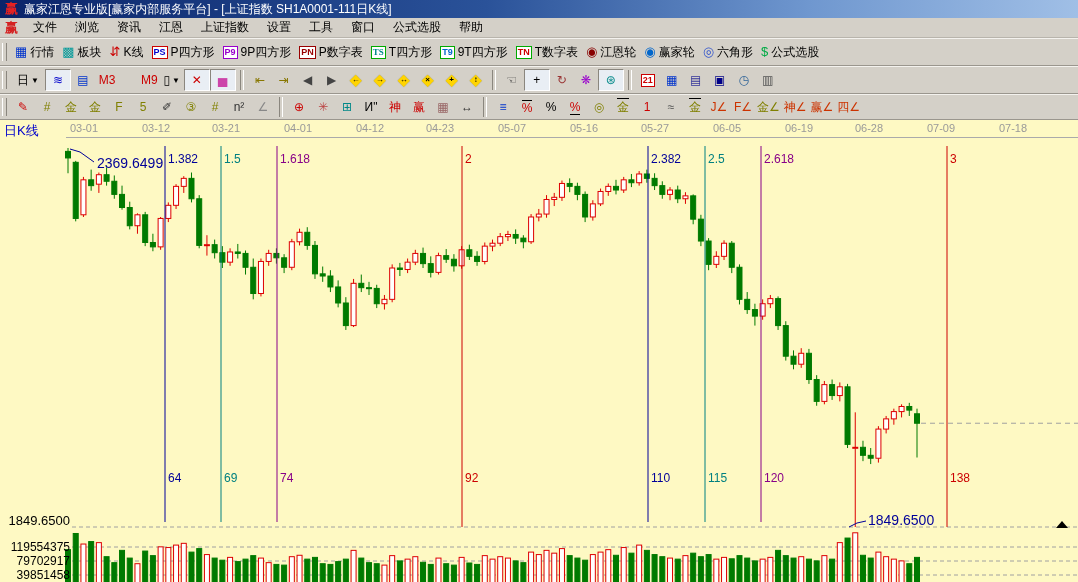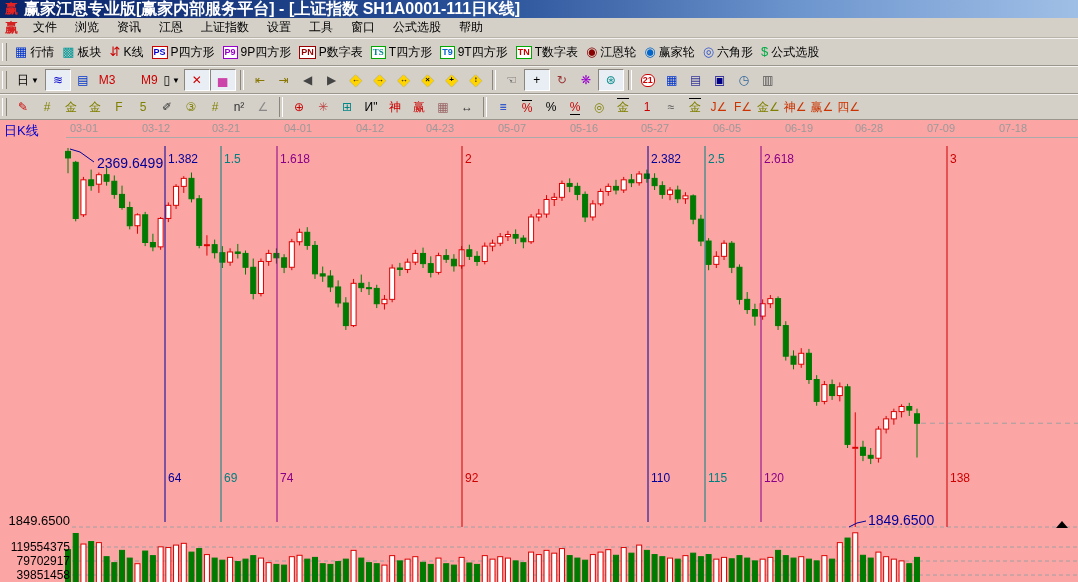--- a/index.html
+++ b/index.html
@@ -3,21 +3,21 @@
 <meta charset="utf-8">
 <style>
   html,body{margin:0;padding:0;}
   .app{position:relative;width:1078px;height:582px;overflow:hidden;background:#fff;
        font-family:"Liberation Sans","DejaVu Sans",sans-serif;font-size:12px;}
   
   .titlebar{position:absolute;left:0;top:0;width:1078px;height:18px;
     background:linear-gradient(90deg,#0a246a 0%,#2a5299 45%,#6f97cf 75%,#a0bfe6 100%);
     color:#fff;display:flex;align-items:center;padding-left:4px;box-sizing:border-box;}
   .titlebar .logo{color:#e32222;font-weight:bold;font-size:13px;margin-right:5px;background:#0a246a;padding:0 1px;}
-  .titlebar .title{font-weight:bold;font-size:16px;white-space:nowrap;}
+  .titlebar .title{font-weight:normal;font-size:12px;white-space:nowrap;}
   
   .menubar{position:absolute;left:0;top:18px;width:1078px;height:20px;background:#d4d0c8;
     display:flex;align-items:center;border-bottom:1px solid #b8b4ac;box-sizing:border-box;}
   .menubar .logo{color:#d42222;font-weight:bold;font-size:13px;padding:0 6px 0 5px;}
   .menu-item{padding:6px 9px;color:#000;cursor:default;}
   
   .toolbar{position:absolute;left:0;width:1078px;background:#d4d0c8;display:flex;align-items:center;
     border-top:1px solid #f4f2ee;border-bottom:1px solid #9a968e;box-sizing:border-box;}
   .tb1{top:38px;height:28px;}
   .tb2{top:66px;height:28px;}
@@ -30,21 +30,21 @@
         padding:0 2px;position:relative;color:#000;}
   .ibtn.selected{border:1px solid;border-color:#8a867e #fff #fff #8a867e;background:#e9eef4;}
   .icon-box{border:1px solid;font-size:9px;font-weight:bold;line-height:11px;padding:0 1px;background:#fff;}
   .dia{position:relative;width:17px;height:18px;text-align:center;}
   .dia .d{color:#ffd400;font-size:16px;line-height:18px;text-shadow:0 0 1px #886;}
   .dia .ov{position:absolute;left:0;right:0;top:3px;font-size:8px;font-weight:bold;color:#000;line-height:12px;}
   .drop{font-size:8px;margin-left:2px;color:#000;}
   .bar-top{border-top:1px solid #000;}
   .bar-bottom{border-bottom:1px solid #000;}
   
-  .chart{position:absolute;left:0;top:120px;width:1078px;height:462px;background:#fca5a5;}
+  .chart{position:absolute;left:0;top:120px;width:1078px;height:462px;background:#fef9c3;}
   .panel-label{position:absolute;left:4px;top:2px;color:#0000cc;font-size:13px;}
   svg text{font-family:"Liberation Sans","DejaVu Sans",sans-serif;}
 </style>
 </head>
 <body>
 
 <div class="app">
   <div class="titlebar">
     <span class="logo">赢</span>
     <span class="title">赢家江恩专业版[赢家内部服务平台] - [上证指数  SH1A0001-111日K线]</span>
@@ -187,21 +187,21 @@
         <span class="glyph" style="color: rgb(153, 51, 51);">↻</span>
       </span>
       <span class="ibtn">
         <span class="glyph" style="color: rgb(153, 0, 204);">❋</span>
       </span>
       <span class="ibtn selected">
         <span class="glyph" style="color: rgb(0, 136, 136);">⊛</span>
       </span>
       <span class="sep"></span>
       <span class="ibtn">
-        <span class="icon-box" style="border-color: rgb(204, 0, 0); color: rgb(204, 0, 0); border-radius: 6px;">21</span>
+        <span class="icon-box" style="border-color: rgb(204, 0, 0); color: rgb(204, 0, 0);">21</span>
       </span>
       <span class="ibtn">
         <span class="glyph" style="color: rgb(0, 51, 204);">▦</span>
       </span>
       <span class="ibtn">
         <span class="glyph" style="color: rgb(51, 51, 153);">▤</span>
       </span>
       <span class="ibtn">
         <span class="glyph" style="color: rgb(0, 0, 136);">▣</span>
       </span>

